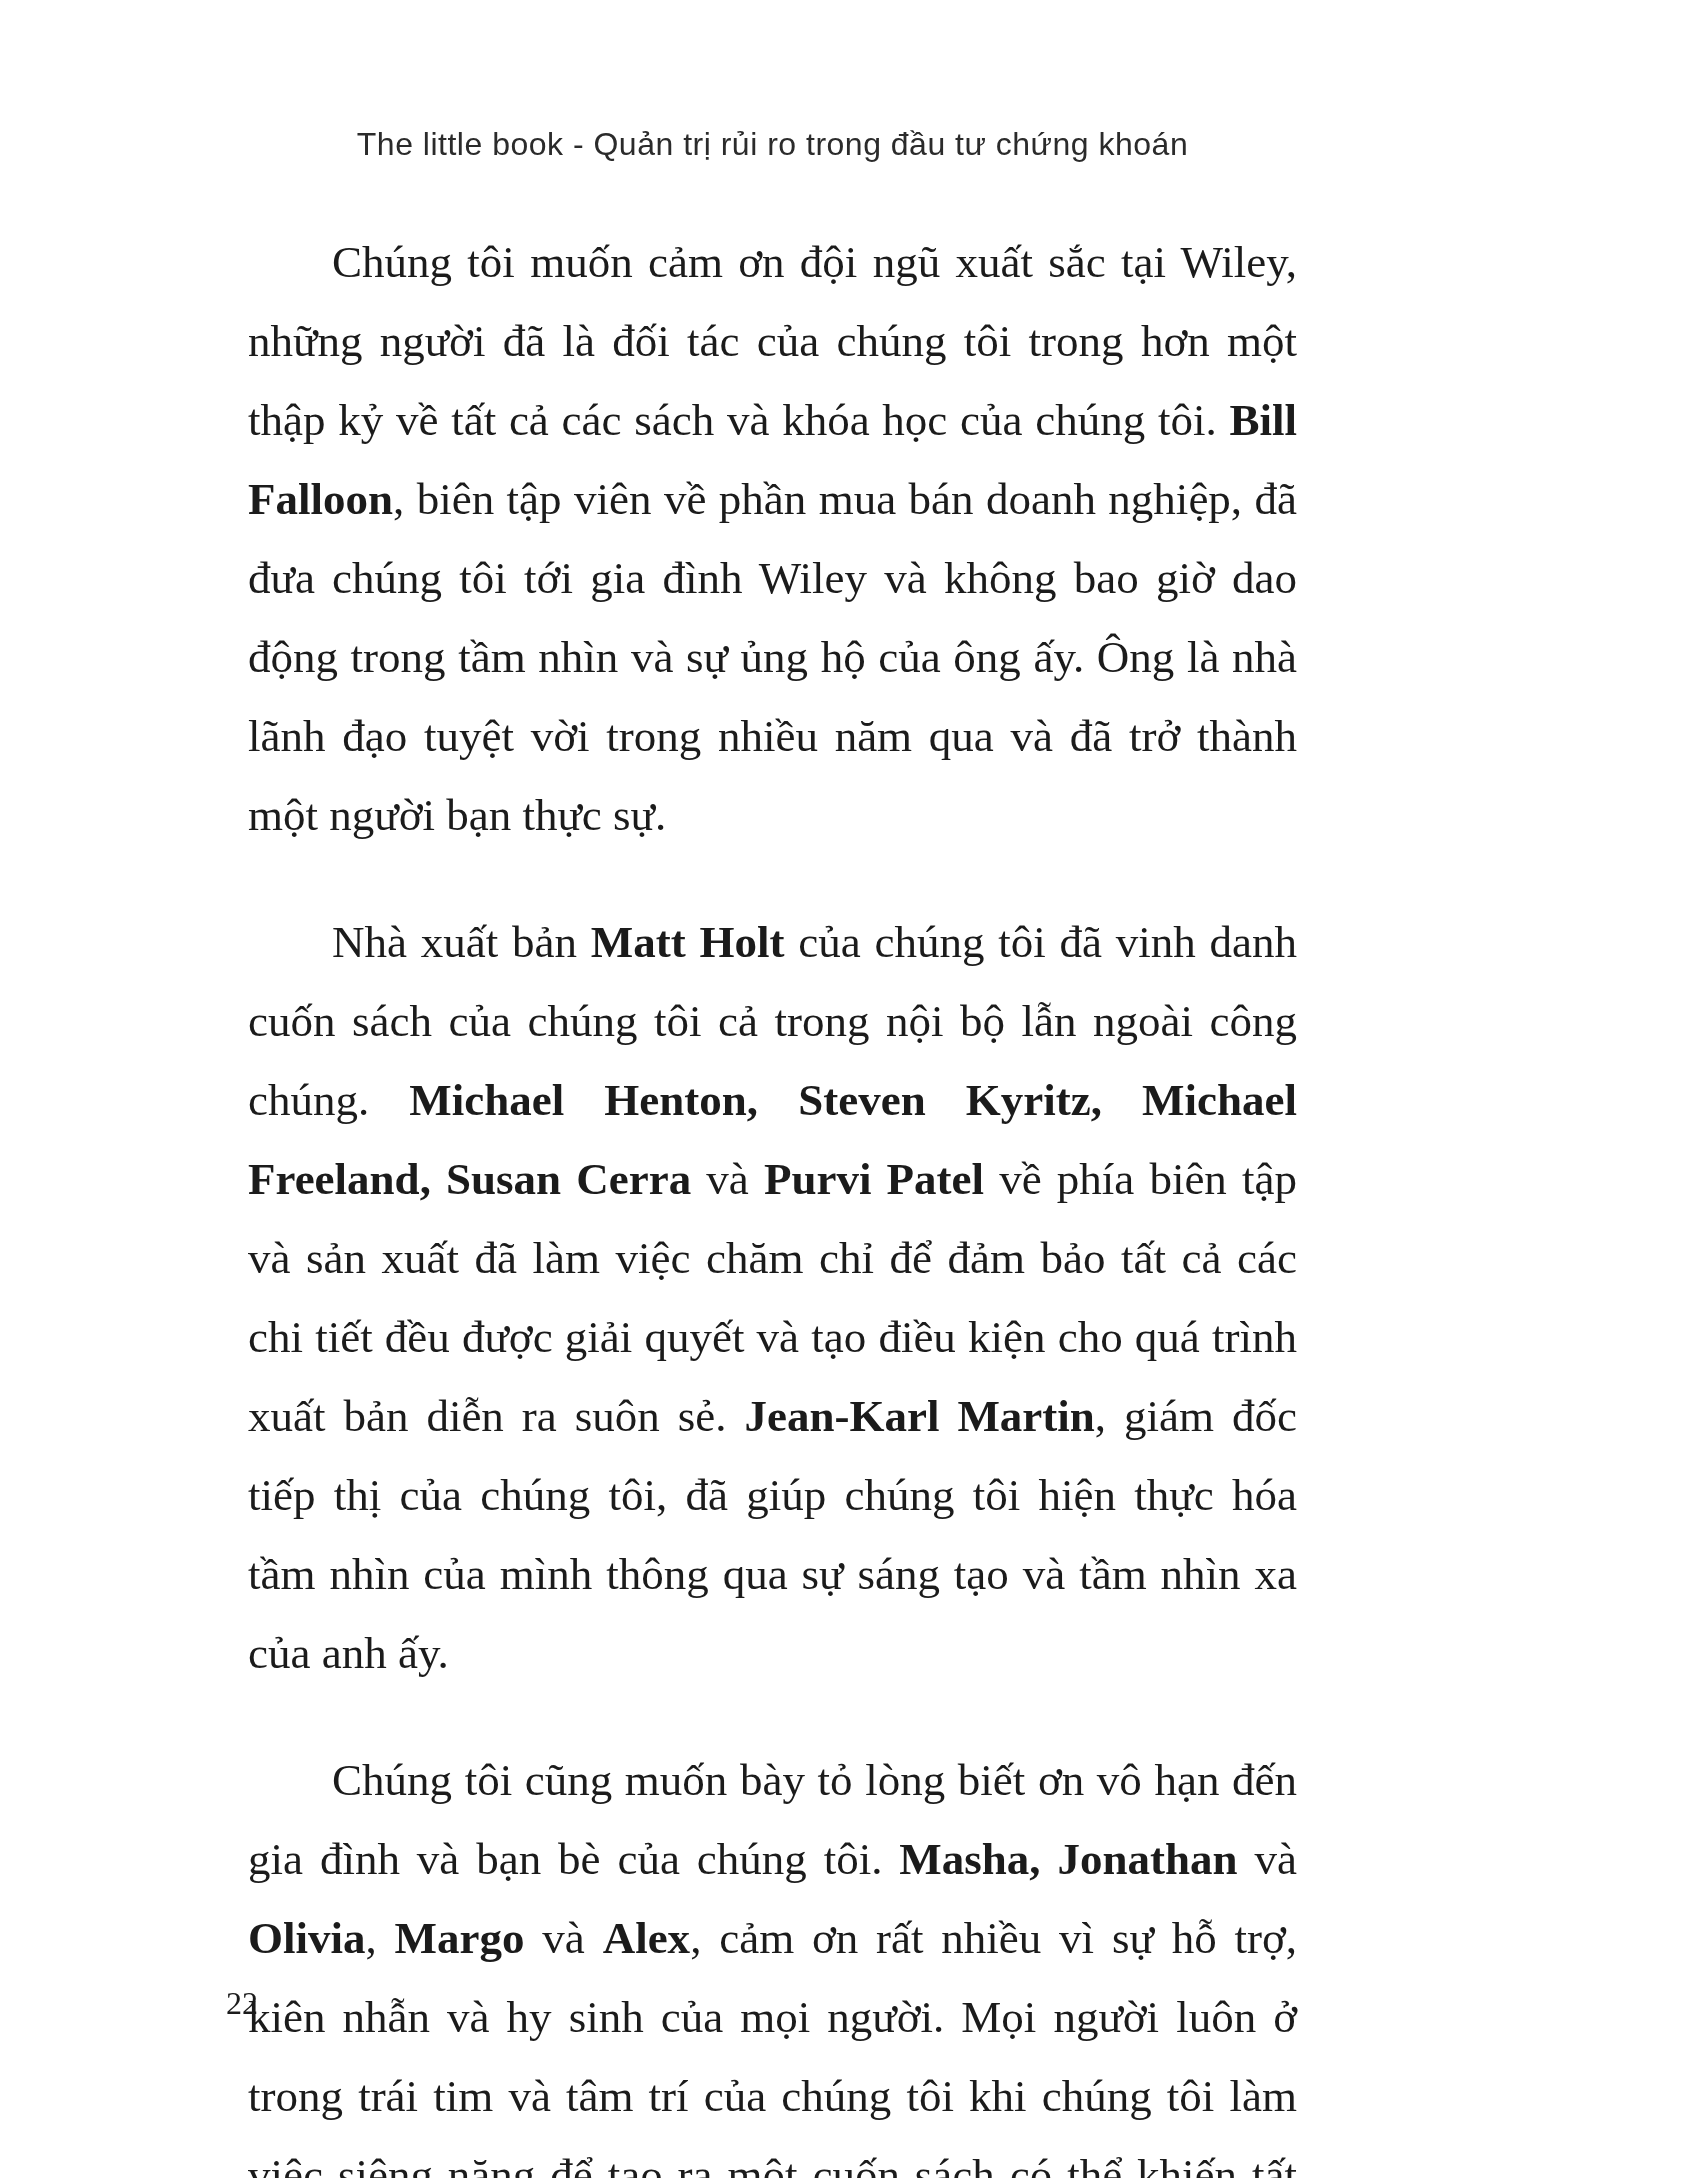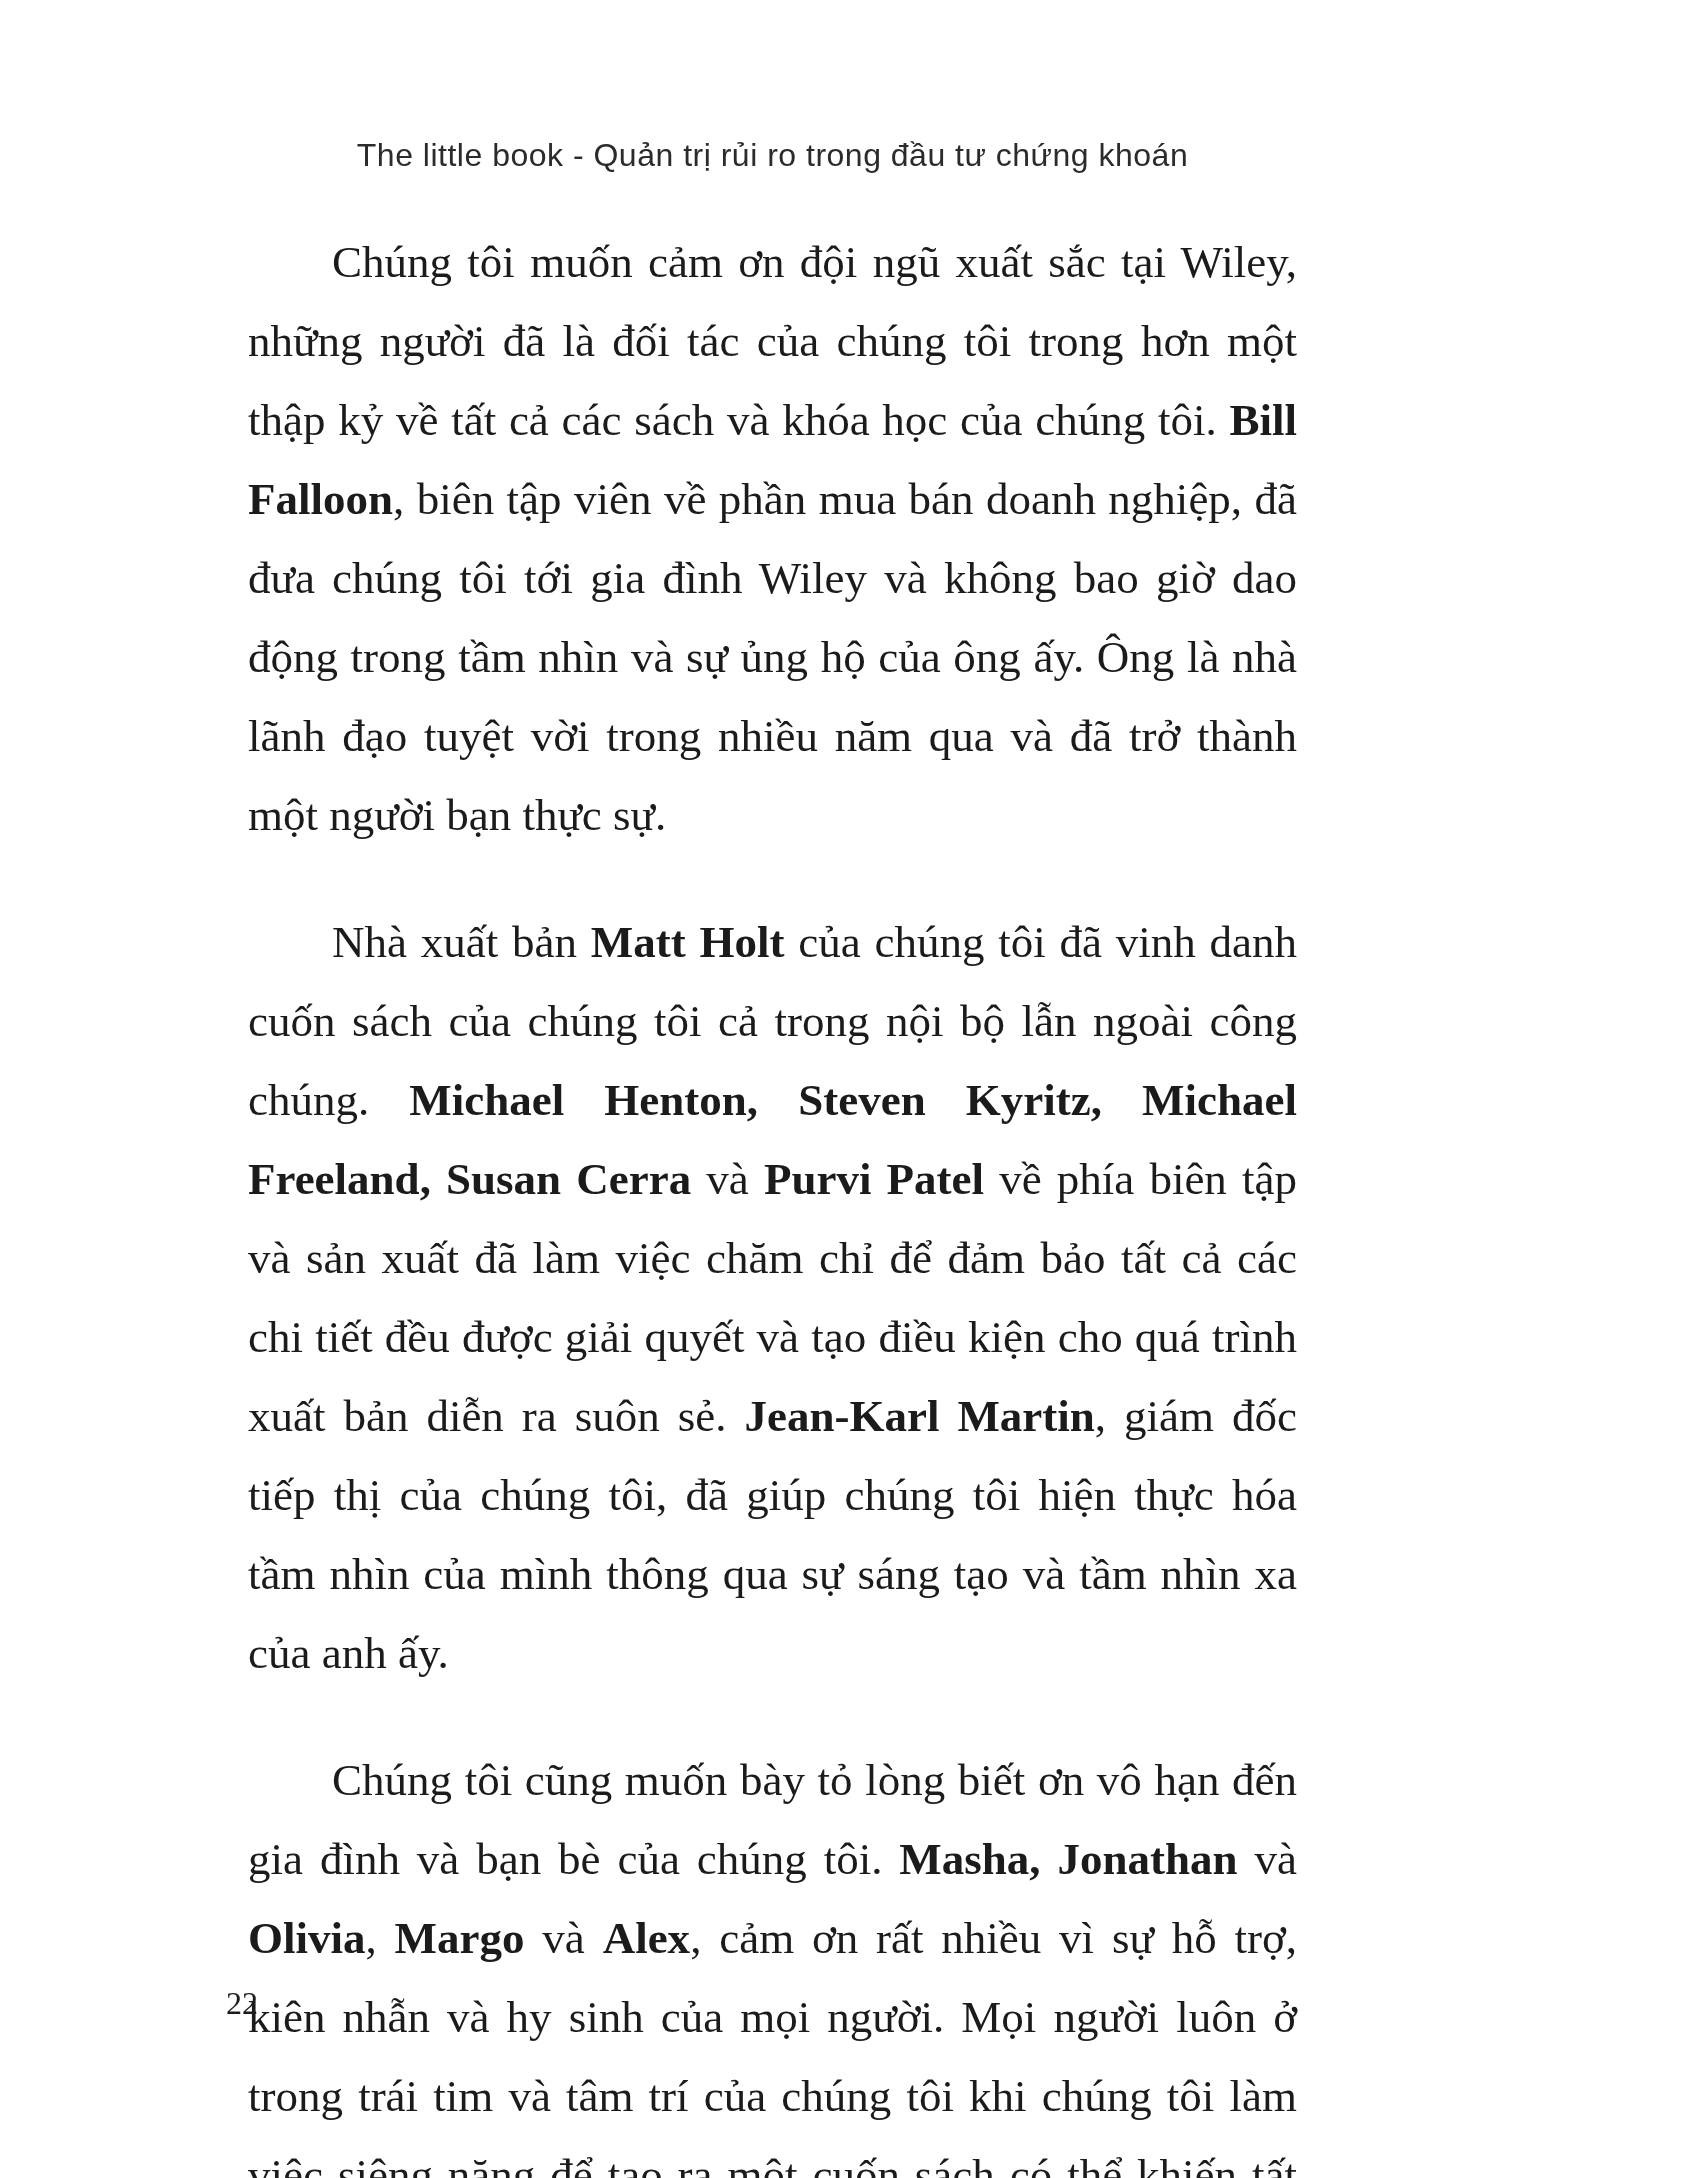--- a/index.html
+++ b/index.html
@@ -9,21 +9,21 @@
   }
   .page {
     position: relative;
     width: 1683px;
     height: 2178px;
     background: #ffffff;
     overflow: hidden;
   }
   .running-header {
     position: absolute;
-    top: 137px;
+    top: 126px;
     left: 248px;
     width: 1049px;
     text-align: center;
     font-family: "Liberation Sans", "DejaVu Sans", sans-serif;
     font-weight: 400;
     font-size: 32px;
     letter-spacing: 0.5px;
     color: #2b2b2b;
     white-space: nowrap;
   }

